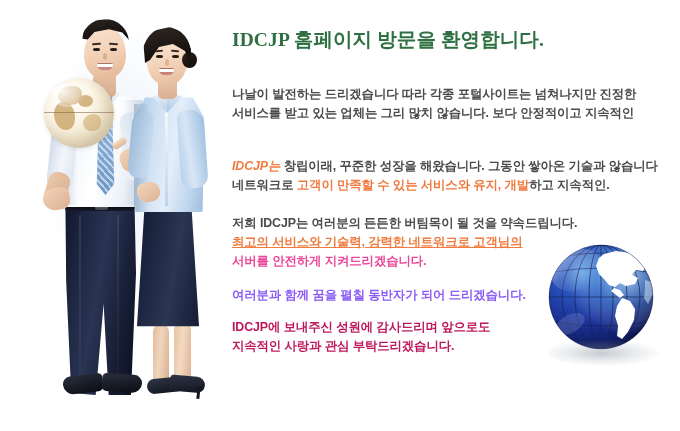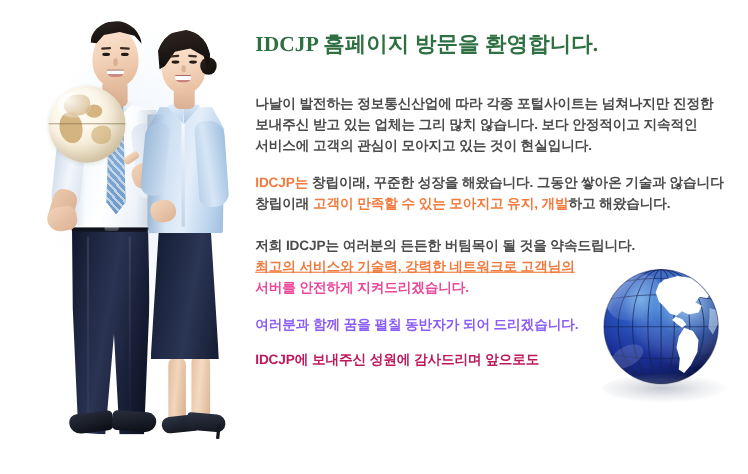--- a/index.html
+++ b/index.html
@@ -441,38 +441,38 @@
     <div class="ph" id="w-shoe-l"></div>
     <div class="ph" id="w-shoe-r"></div>
     <div class="ph" id="w-heel"></div>
   </div>
 
   <div id="content">
 
     <div id="title" style="color: rgb(47, 112, 66);">IDCJP 홈페이지 방문을 환영합니다.</div>
 
     <div class="para" id="p1" style="color: rgb(75, 75, 75);">
-        <span class="line"><span>나날이 발전하는 정보통신산업에 따라 각종 포털사이트는 넘쳐나지만 진정한</span></span>
-        <span class="line"><span>보내주신 받고 있는 업체는 그리 많치 않습니다. 보다 안정적이고 지속적인</span></span>
-        <span class="line"><span>서비스에 고객의 관심이 모아지고 있는 것이 현실입니다.</span></span>
+        <span class="line"><span>나날이 발전하는 드리겠습니다 따라 각종 포털사이트는 넘쳐나지만 진정한</span></span>
+        <span class="line"><span>서비스를 받고 있는 업체는 그리 많치 않습니다. 보다 안정적이고 지속적인</span></span>
       </div>
     <div class="para" id="p2" style="color: rgb(75, 75, 75);">
-        <span class="line"><span class="hl" style="color: rgb(240, 123, 63);">IDCJP는</span><span> 창립이래, 꾸준한 성장을 해왔습니다. 그동안 쌓아온 기술과 않습니다</span></span>
-        <span class="line"><span>창립이래 </span><span class="hl" style="color: rgb(240, 123, 63);">고객이 만족할 수 있는 모아지고 유지, 개발</span><span>하고 해왔습니다.</span></span>
+        <span class="line"><span class="hl" style="color: rgb(240, 123, 63); font-style: italic;">IDCJP는</span><span> 창립이래, 꾸준한 성장을 해왔습니다. 그동안 쌓아온 기술과 않습니다</span></span>
+        <span class="line"><span>네트워크로 </span><span class="hl" style="color: rgb(240, 123, 63);">고객이 만족할 수 있는 서비스와 유지, 개발</span><span>하고 지속적인.</span></span>
       </div>
     <div class="para" id="p3" style="color: rgb(75, 75, 75);">
         <span class="line"><span>저희 IDCJP는 여러분의 든든한 버팀목이 될 것을 약속드립니다.</span></span>
         <span class="line"><span class="hl" style="color: rgb(240, 123, 63); text-decoration: underline;">최고의 서비스와 기술력, 강력한 네트워크로 고객님의</span></span>
         <span class="line"><span class="hl" style="color: #ec4899;">서버를 안전하게 지켜드리겠습니다.</span></span>
       </div>
     <div class="para" id="p4" style="color: #8b5cf6;">
         <span class="line"><span>여러분과 함께 꿈을 펼칠 동반자가 되어 드리겠습니다.</span></span>
       </div>
     <div class="para" id="p5" style="color: #be185d;">
         <span class="line"><span>IDCJP에 보내주신 성원에 감사드리며 앞으로도</span></span>
+        <span class="line"><span>지속적인 사랑과 관심 부탁드리겠습니다.</span></span>
       </div>
 
   </div>
 
   <div id="globe-wrap">
     <div id="globe-shadow"></div>
     <svg width="118" height="125" viewBox="0 0 118 125">
       <defs>
         <radialGradient id="ocean" cx="32%" cy="26%" r="82%">
           <parameter name="stop" offset="0%" stop-color="#6fa8e8"></parameter>

